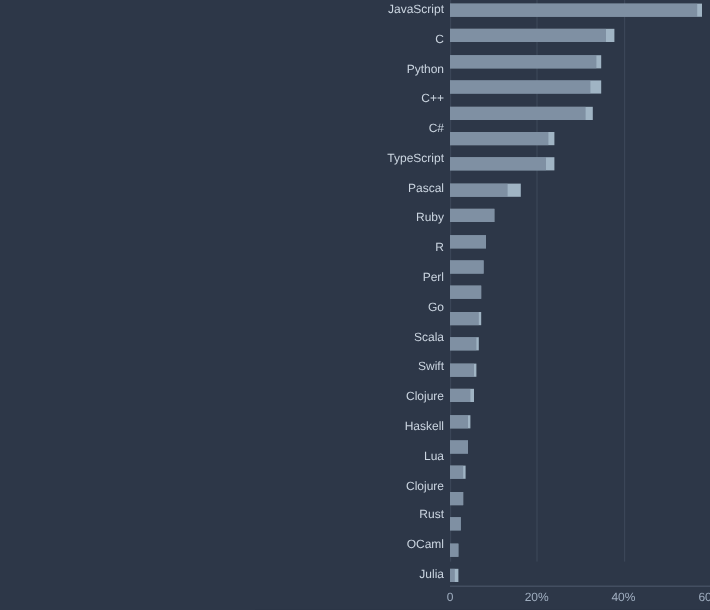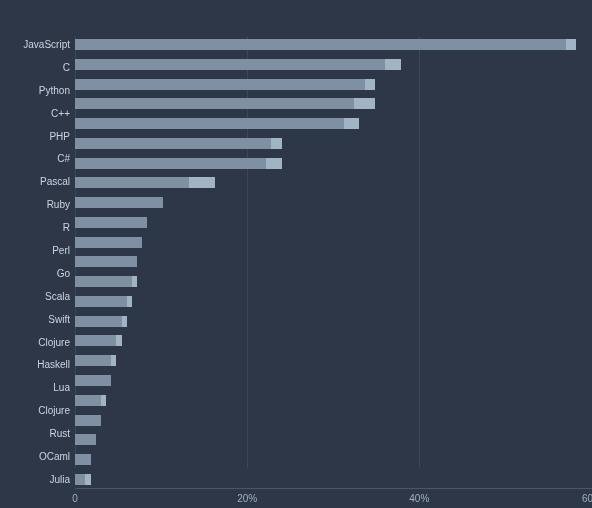--- a/index.html
+++ b/index.html
@@ -9,21 +9,21 @@
       width: 592px;
       height: 508px;
       overflow: hidden;
     }
     .chart-container {
       width: 592px;
       height: 508px;
       background-color: #2d3748;
       position: relative;
       display: flex;
-      flex-direction: column;
+      flex-direction: row;
     }
     .header {
       display: flex;
       height: 36px;
       align-items: center;
     }
     .header-left {
       width: 300px;
       text-align: center;
       color: #a0aec0;
@@ -125,22 +125,22 @@
   <div class="header">
     <div class="header-left"></div>
     <div class="header-right"></div>
   </div>
   <div class="chart-body">
     <div class="labels-col" id="labels-col">
         <div class="label-item">JavaScript</div>
         <div class="label-item">C</div>
         <div class="label-item">Python</div>
         <div class="label-item">C++</div>
-        <div class="label-item">PHP</div>
         <div class="label-item">C#</div>
+        <div class="label-item">TypeScript</div>
         <div class="label-item">Pascal</div>
         <div class="label-item">Ruby</div>
         <div class="label-item">R</div>
         <div class="label-item">Perl</div>
         <div class="label-item">Go</div>
         <div class="label-item">Scala</div>
         <div class="label-item">Swift</div>
         <div class="label-item">Clojure</div>
         <div class="label-item">Haskell</div>
         <div class="label-item">Lua</div>

